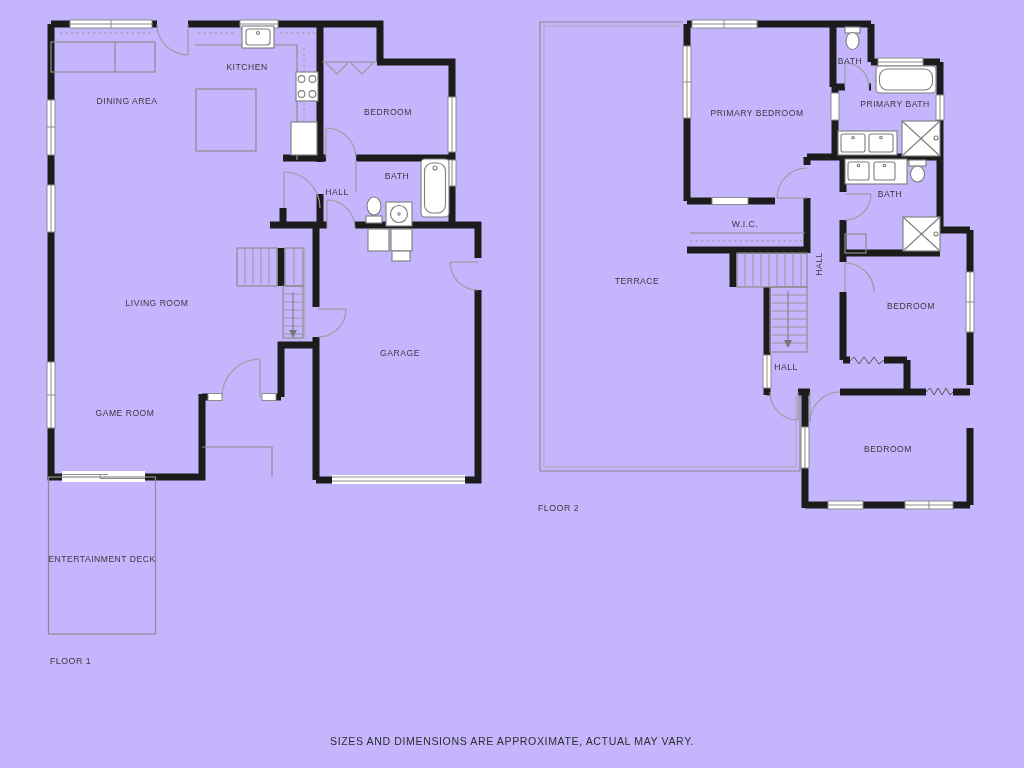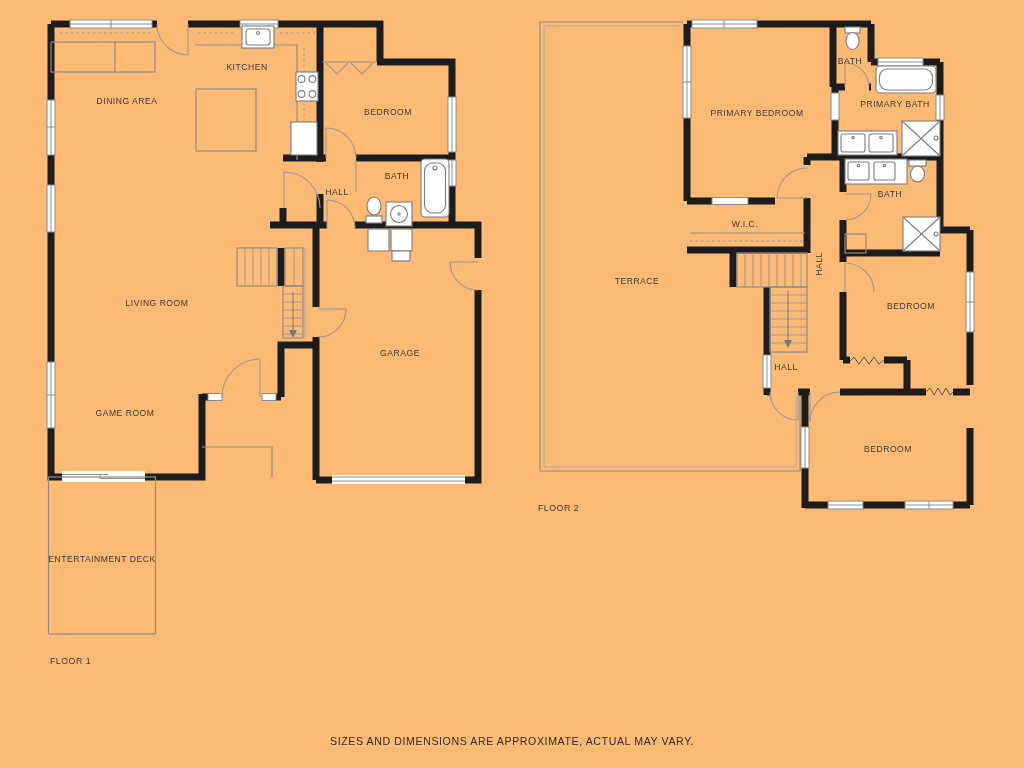--- a/index.html
+++ b/index.html
@@ -1,16 +1,16 @@
 <!DOCTYPE html>
 <html><head>
 <meta charset="utf-8">
 <style>
   html,body{margin:0;padding:0;background:#ffffff;}
-  .page{position:relative;width:1024px;height:768px;background:#fdba74;overflow:hidden;
+  .page{position:relative;width:1024px;height:768px;background:#c4b5fd;overflow:hidden;
         font-family:"Liberation Sans", sans-serif;text-align:center;}
   svg{display:block}
   .wall{stroke:#1c1c1c;stroke-width:7;fill:none;stroke-linecap:butt;}
   .thin{stroke:#8c8c8c;stroke-width:1.2;fill:none;}
   .lt{stroke:#aaaaaa;stroke-width:1;fill:none;}
   .door{stroke:#9a9a9a;stroke-width:1.1;fill:none;}
   .winbox{fill:#ffffff;stroke:#8c8c8c;stroke-width:1;}
   .winline{stroke:#8c8c8c;stroke-width:1;}
   .dash{stroke:#9a9a9a;stroke-width:1;fill:none;stroke-dasharray:2.5 3;}
   .fix{fill:#ffffff;stroke:#7d7d7d;stroke-width:1.1;}

